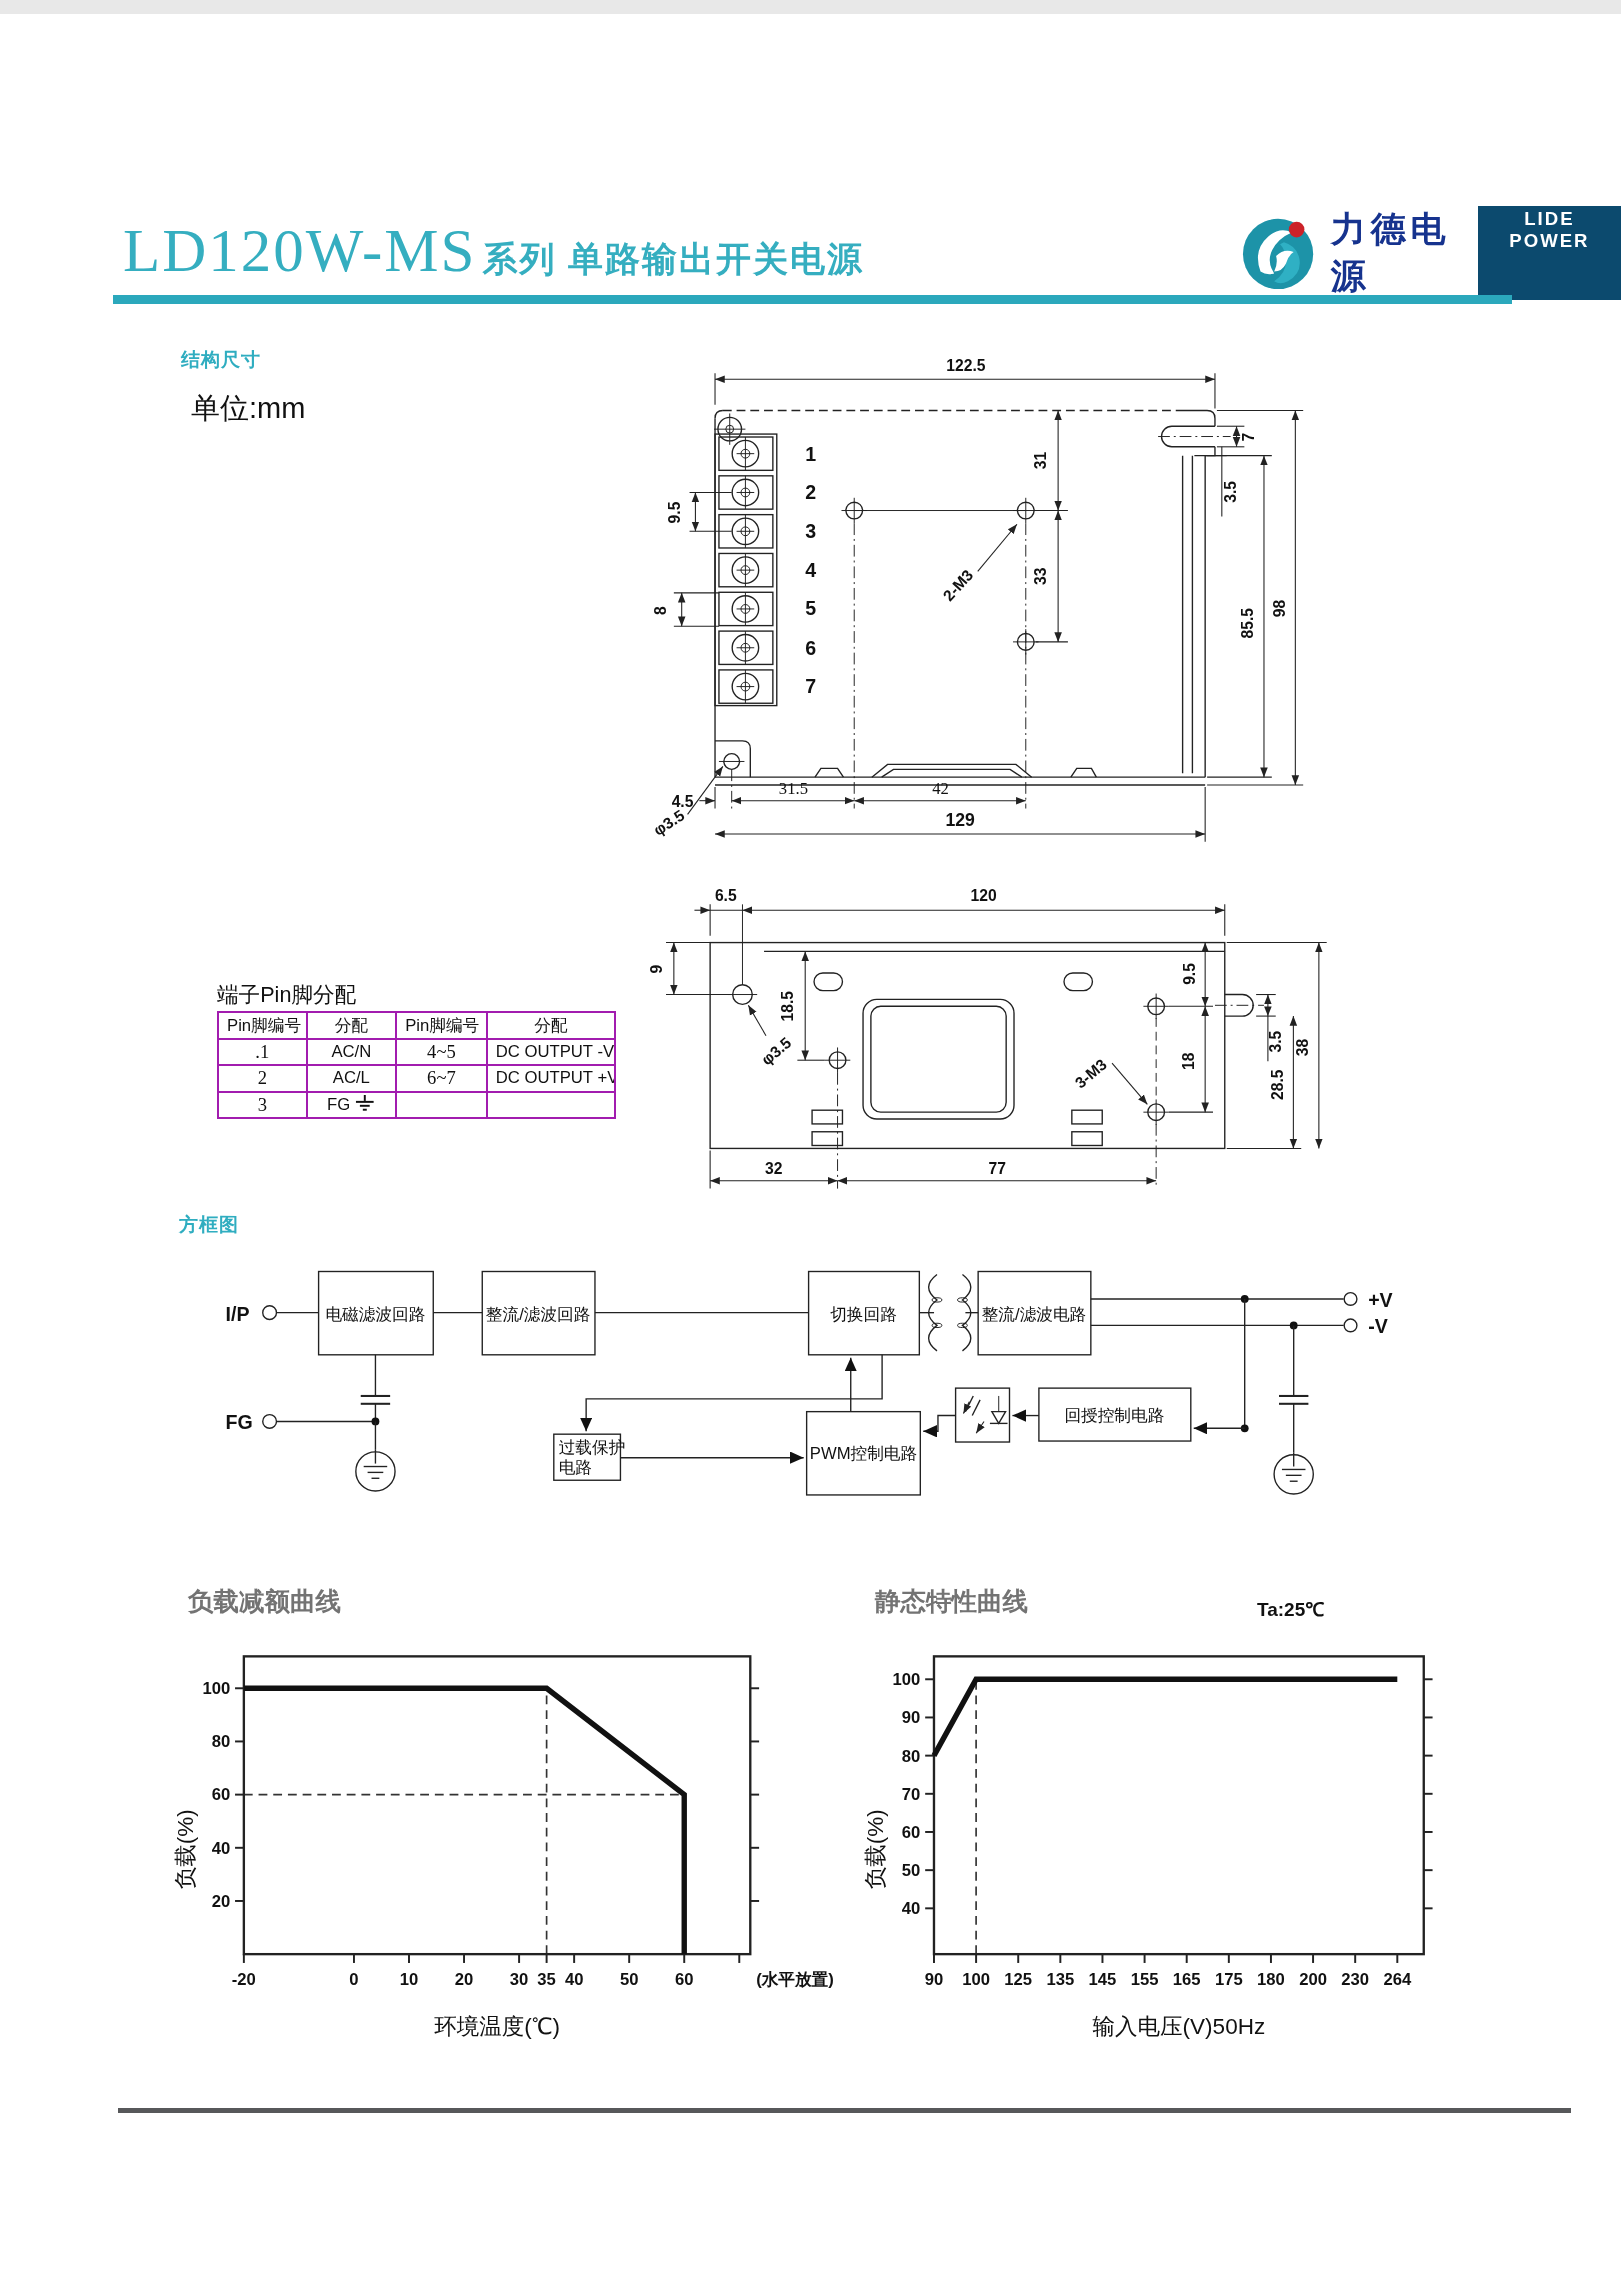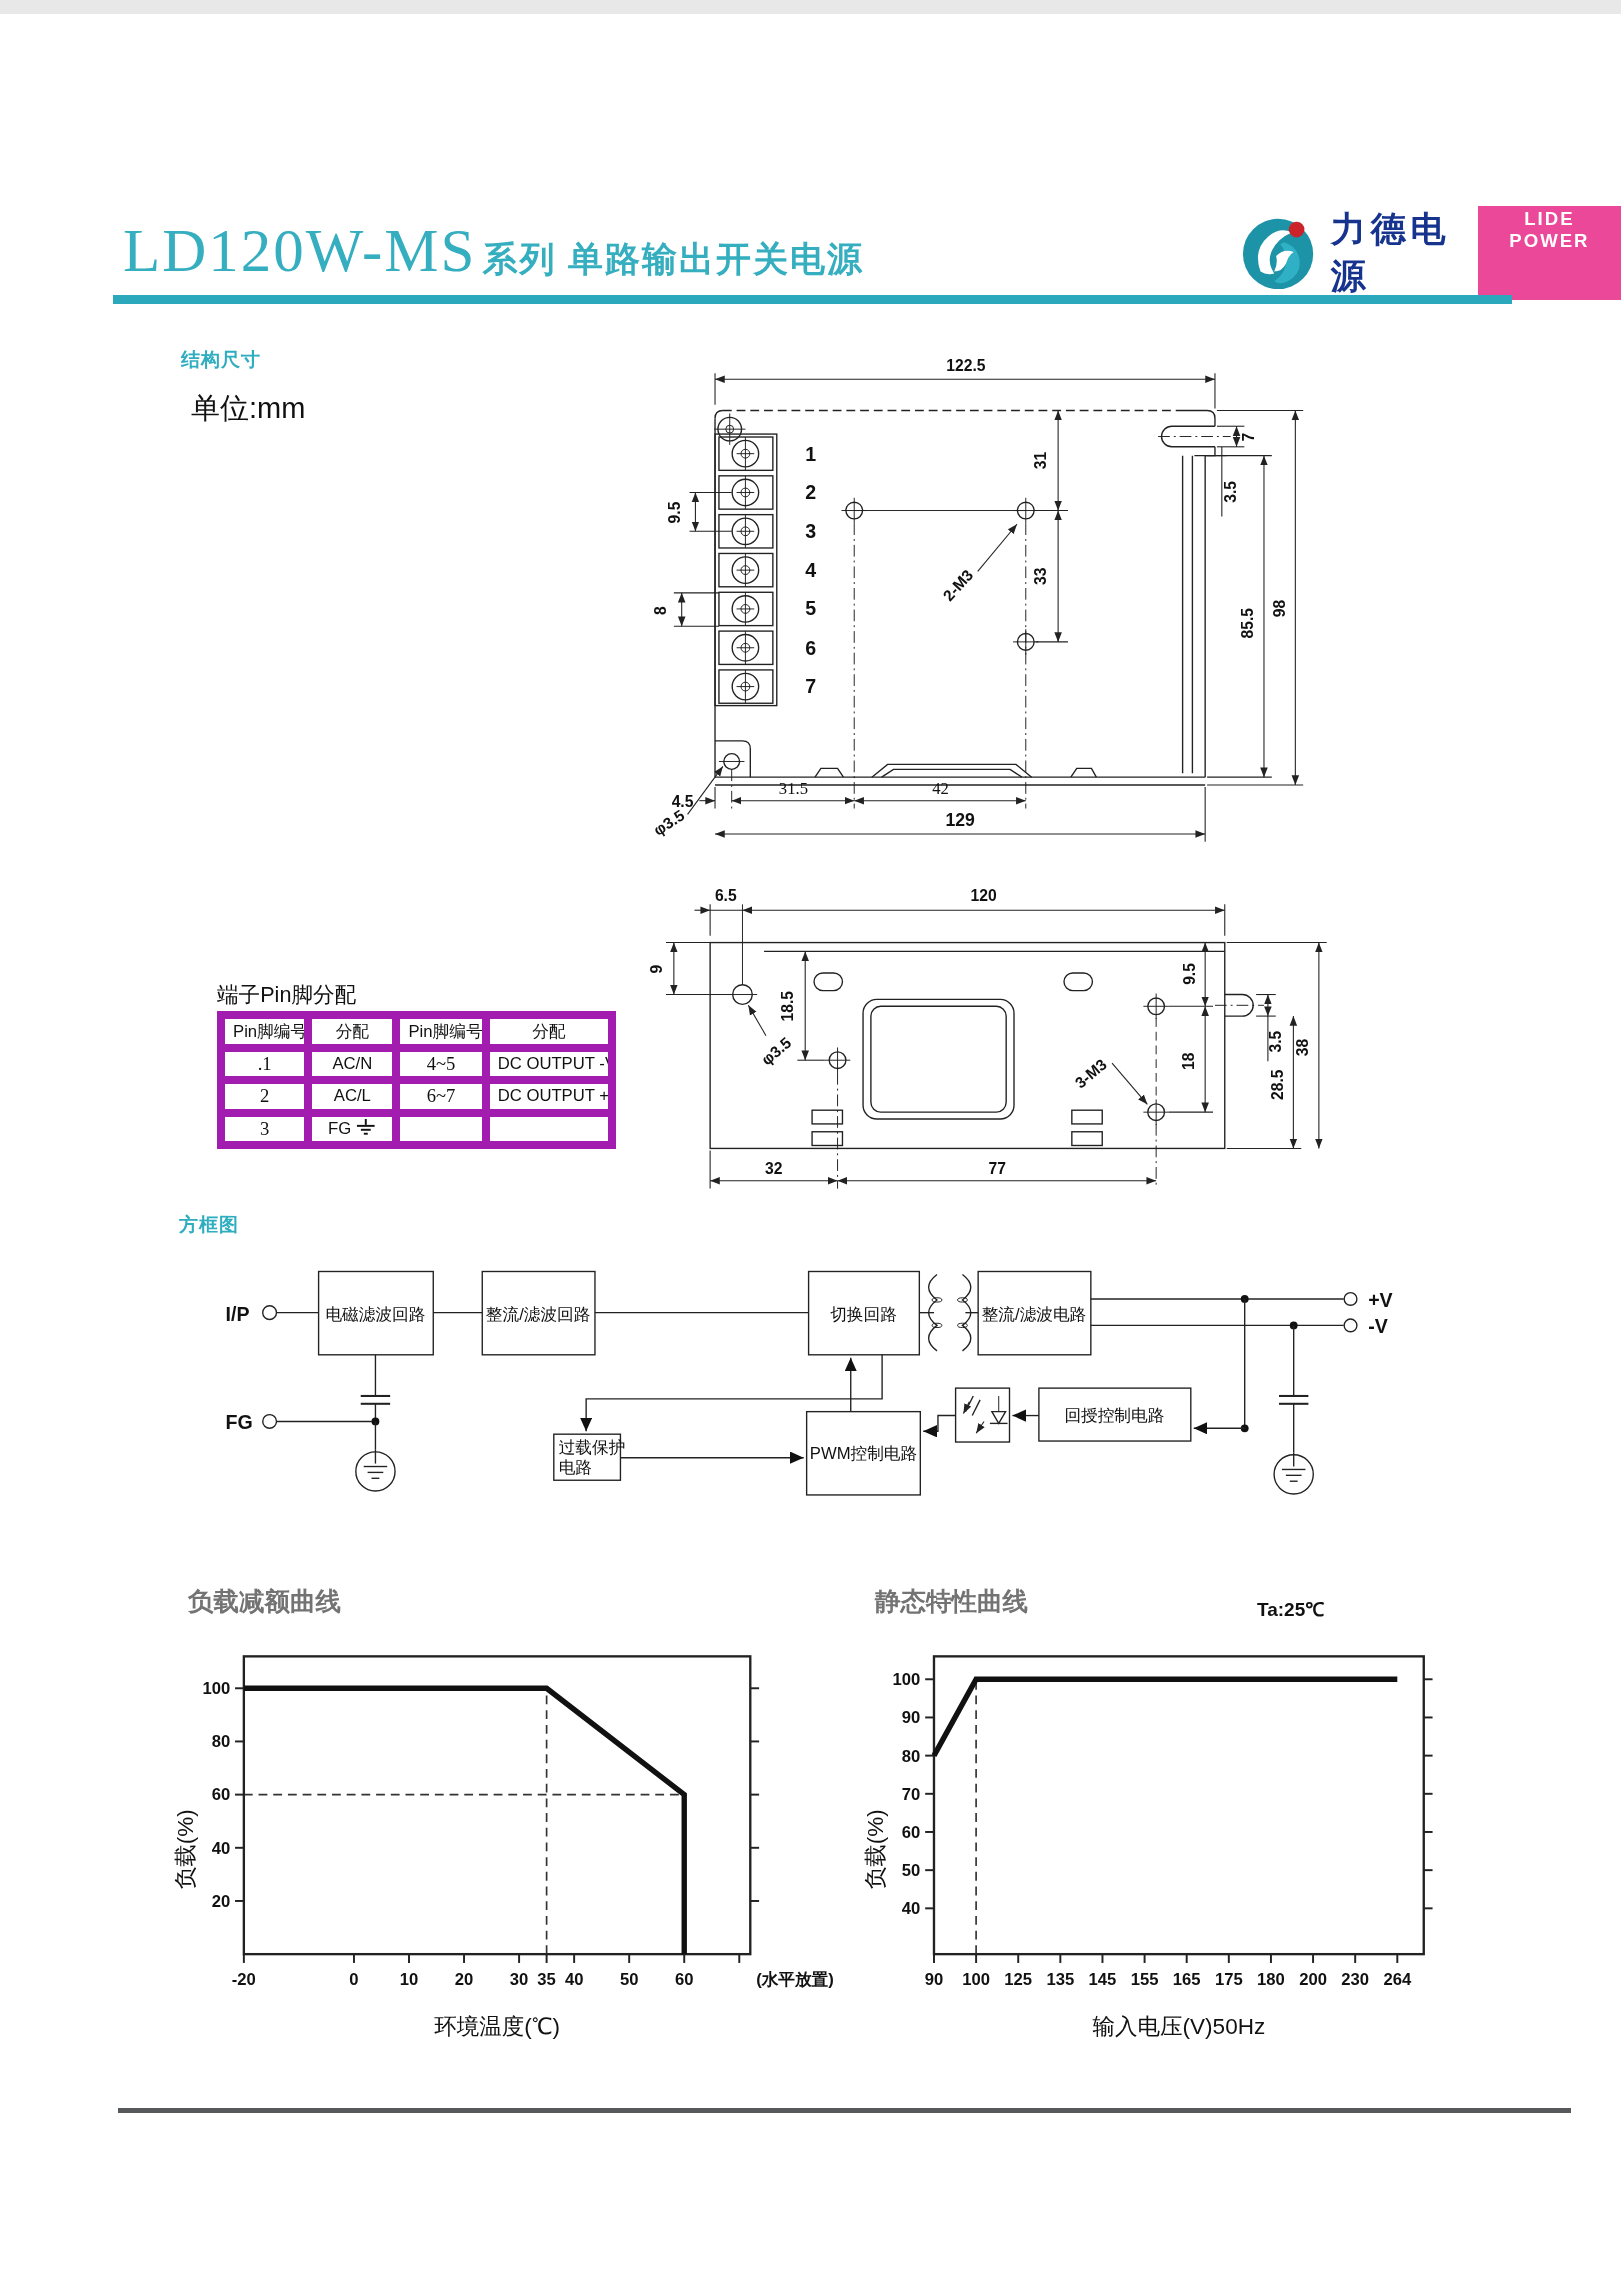--- a/index.html
+++ b/index.html
@@ -6,33 +6,33 @@
   .page{position:relative;width:1621px;height:2293px;background:#fff;margin:14px auto;
         font-family:"Liberation Sans",sans-serif;color:#111;overflow:hidden;}
   .abs{position:absolute;}
   
   .title-row{left:123px;top:202px;display:flex;align-items:baseline;gap:5.9px;}
   .model{font-family:"Liberation Serif",serif;font-weight:400;font-size:61px;color:#35aec0;letter-spacing:2px;}
   .subtitle{font-weight:bold;font-size:35px;color:#35aec0;letter-spacing:2px;}
   .logo{left:1241px;top:192px;display:flex;gap:9.8px;align-items:center;}
   .logo-text{display:flex;flex-direction:row;gap:3.9px;}
   .logo-cn{font-size:35px;font-weight:bold;color:#16338e;letter-spacing:4.9px;}
-  .logo-en{background:#ec4899;color:#fff;font-weight:bold;font-size:18.6px;letter-spacing:2px;
+  .logo-en{background:#0c4a6e;color:#fff;font-weight:bold;font-size:18.6px;letter-spacing:2px;
            padding:2px 9.8px 2.9px 9.8px;text-align:center;}
   .header-bar{left:113px;top:281px;width:1399px;height:8.8px;background:#2ba8bc;}
   .footer-bar{left:118px;top:2094px;width:1453px;height:4.9px;background:#57585a;}
   
   .sec-h{color:#2fadc0;font-weight:bold;font-size:19px;letter-spacing:1px;}
   .unit{font-size:29px;color:#111;}
   .chart-title{color:#737373;font-weight:bold;font-size:25.5px;}
   .ta-note{font-weight:bold;font-size:19px;text-align:left;width:172px;}
   
   .pin-title{font-size:21.6px;color:#111;}
   table.pin{border-collapse:collapse;table-layout:fixed;}
-  table.pin td,table.pin th{border:8px solid #a21caf;text-align:center;vertical-align:middle;
+  table.pin td,table.pin th{border:2px solid #a21caf;text-align:center;vertical-align:middle;
       height:24.5px;padding:0 8px;font-weight:normal;overflow:hidden;white-space:nowrap;}
   .c0{width:87px;} .c1{width:88px;} .c2{width:89px;} .c3{width:126px;}
   .hdr{font-size:16.7px;}
   .ser{font-family:"Liberation Serif",serif;font-size:18.6px;}
   .bld{font-weight:bold;font-size:16.7px;}
   .gicon{vertical-align:-2px;margin-left:3.9px;}
   
   svg{overflow:visible;}
   .ln{stroke:#222;fill:none;stroke-width:1.4;}
   .lt{stroke:#222;fill:none;stroke-width:2.1;}

